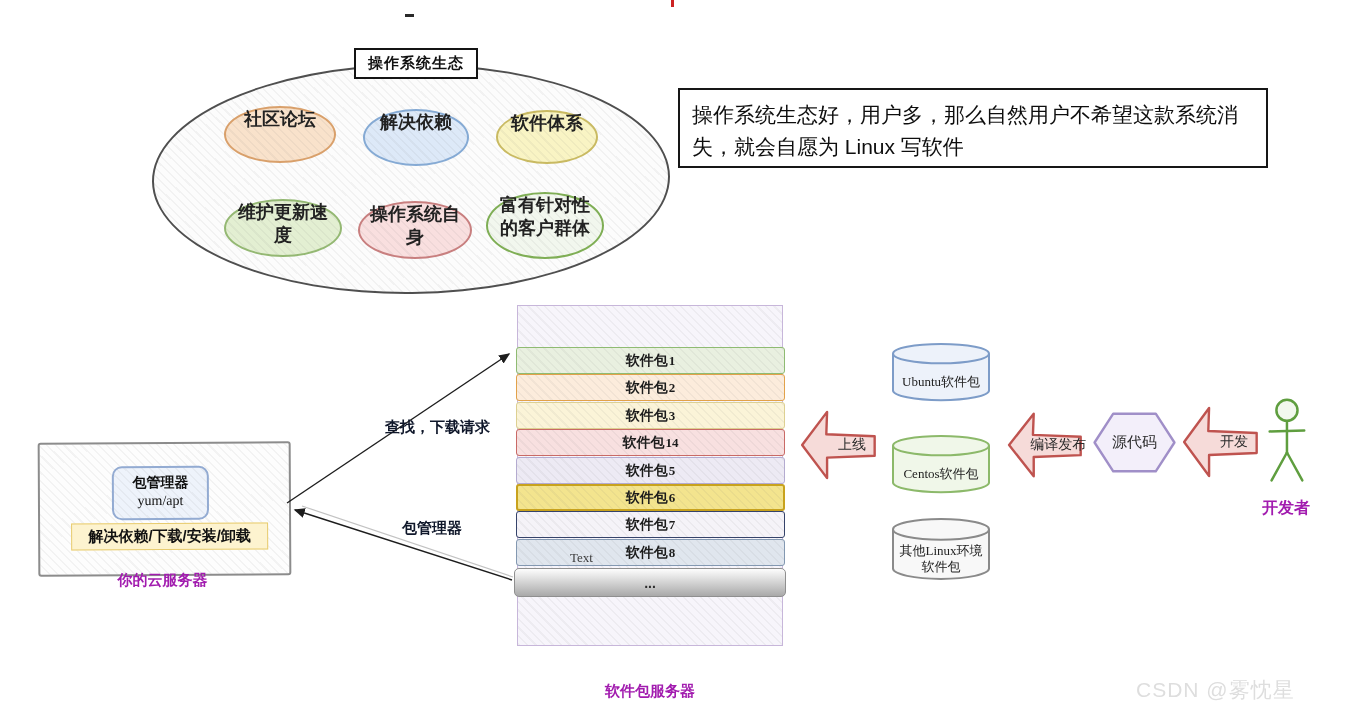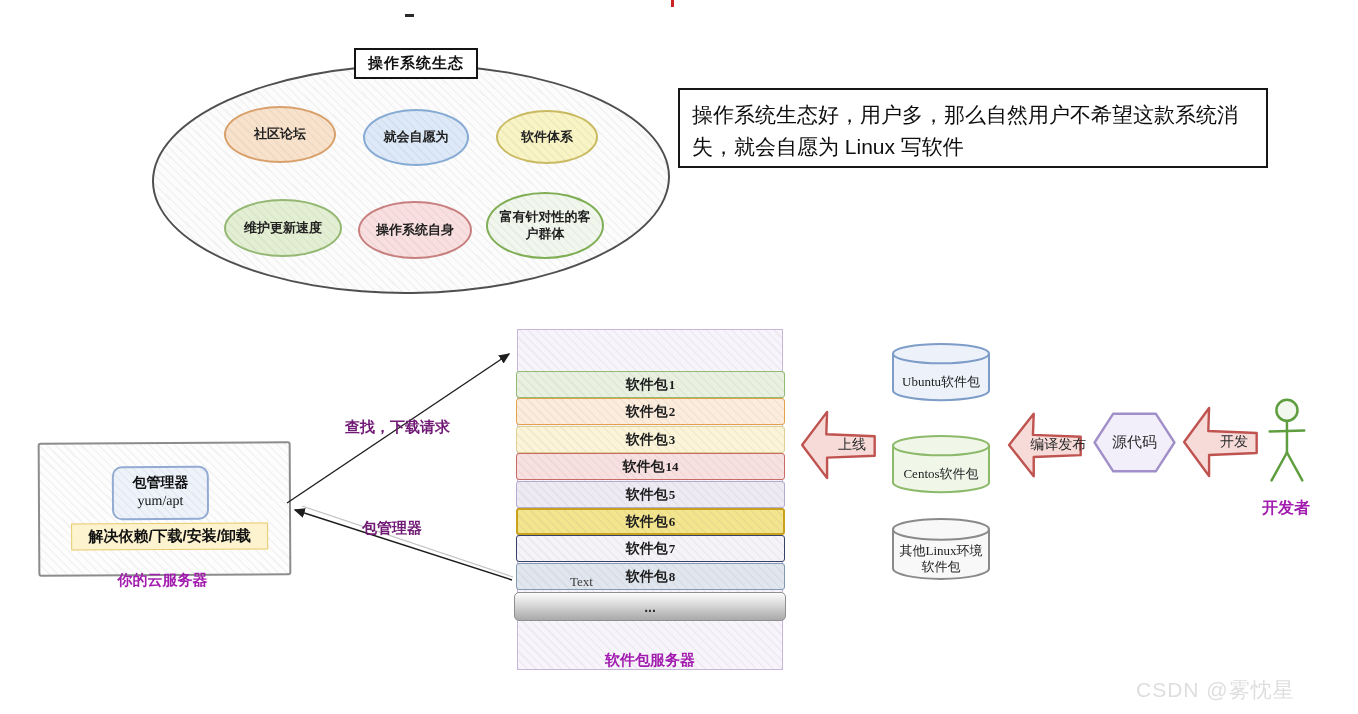--- a/index.html
+++ b/index.html
@@ -4,40 +4,40 @@
 <style>
   html,body{margin:0;padding:0;background:#fff;}
   .stage{position:relative;width:1358px;height:714px;background:#ffffff;
          font-family:"Liberation Sans",sans-serif;overflow:hidden;color:#111;}
   .abs{position:absolute;}
   .group{position:absolute;left:0;top:0;width:0;height:0;}
   .hatch{background-image:repeating-linear-gradient(45deg,rgba(110,110,110,0.07) 0 1.5px,transparent 1.5px 6px);}
   .eco-ellipse{border:2px solid #4f4f4f;border-radius:50%;background-color:#fcfcfc;transform:rotate(-0.6deg);}
   .eco-title{border:2.5px solid #141414;background:#fff;font-weight:bold;font-size:15px;
              display:flex;align-items:center;justify-content:center;letter-spacing:1px;}
-  .bubble{position:absolute;border:2px solid;border-radius:50%;display:flex;align-items:center;justify-content:center;
-          text-align:center;font-weight:bold;font-size:13px;color:#222;line-height:1.25;padding:0 8px;box-sizing:border-box;}
+  .bubble{position:absolute;border:2px solid;border-radius:50%;display:flex;justify-content:center;
+          text-align:center;font-weight:bold;font-size:18px;color:#222;line-height:1.25;padding:0 8px;box-sizing:border-box;}
   .note{border:2px solid #161616;font-size:21px;line-height:1.5;padding:9px 12px;color:#0e0e0e;box-sizing:border-box;}
   .cloud{border:2px solid #8c8c8c;background-color:#fdfdfd;border-radius:3px;transform:rotate(-0.3deg);}
   .mgr{position:absolute;border:2px solid #93abd2;border-radius:10px;background-color:#eef3fb;text-align:center;font-size:14px;box-sizing:border-box;}
   .mgr .t{font-weight:bold;display:block;margin-top:6px;}
   .mgr .s{font-family:"Liberation Serif",serif;display:block;margin-top:1px;}
   .actions{position:absolute;border:1.5px solid #e7cb6f;background:#fdf3cf;font-weight:bold;font-size:15px;
            display:flex;align-items:center;justify-content:center;box-sizing:border-box;}
   .caption{font-weight:bold;font-size:15px;color:#a21caf;text-align:center;}
   .stack{border:1.5px solid #c7b6da;background-color:#f7f5fb;box-sizing:border-box;}
   .pkg-row{position:absolute;left:-2px;width:269px;height:27px;border:1.6px solid;border-radius:3px;
            display:flex;align-items:center;justify-content:center;gap:1px;font-weight:bold;font-size:14px;
            color:#1c1c1c;box-sizing:border-box;}
   .pkg-row .num{font-family:"Liberation Serif",serif;font-size:13px;font-weight:bold;}
   .textnote{position:absolute;font-family:"Liberation Serif",serif;font-size:13px;color:#3c3c3c;}
   .morebar{position:absolute;border:1px solid #8f8f8f;border-radius:5px;background:linear-gradient(#fdfdfd,#a9a9a9);
            display:flex;align-items:center;justify-content:center;font-weight:bold;color:#2e2e2e;font-size:14px;box-sizing:border-box;}
   .overlay{position:absolute;inset:0;pointer-events:none;}
-  .flowlabel{position:absolute;font-weight:bold;font-size:15px;color:#701a75;white-space:nowrap;}
+  .flowlabel{position:absolute;font-weight:bold;font-size:15px;color:#0f172a;white-space:nowrap;margin-left:40px;}
   .block-arrow{position:absolute;}
   .block-arrow svg{position:absolute;inset:0;width:100%;height:100%;overflow:visible;}
   .block-arrow .lbl{position:absolute;left:32%;right:-4%;top:0;bottom:0;display:flex;align-items:center;justify-content:center;
                     font-size:14px;color:#2a2a2a;white-space:nowrap;text-align:center;}
   .repo{position:absolute;}
   .repo svg{position:absolute;inset:0;width:100%;height:100%;overflow:visible;}
   .repo .lbl{position:absolute;left:2px;right:2px;top:20px;bottom:2px;display:flex;align-items:center;justify-content:center;
              text-align:center;font-family:"Liberation Serif",serif;font-size:13px;color:#222;line-height:1.2;}
   .hexa{position:absolute;}
   .hexa svg{position:absolute;inset:0;width:100%;height:100%;}
@@ -57,21 +57,21 @@
   <div class="abs eco-ellipse hatch" style="left:152px;top:64px;width:514px;height:226px;"></div>
   <div class="dash" style="left:405px;top:14px;width:9px;height:3px;"></div>
   <div class="abs eco-title" style="left:354px;top:48px;width:120px;height:27px;">
     <span>操作系统生态</span>
   </div>
   <div class="group">
       <div class="bubble hatch" style="left: 224px; top: 106px; width: 112px; height: 57px; background-color: rgb(249, 226, 203); border-color: rgb(217, 160, 107);">
         <span>社区论坛</span>
       </div>
       <div class="bubble hatch" style="left: 363px; top: 109px; width: 106px; height: 57px; background-color: rgb(221, 233, 248); border-color: rgb(133, 170, 212);">
-        <span>就会自愿为</span>
+        <span>解决依赖</span>
       </div>
       <div class="bubble hatch" style="left: 496px; top: 110px; width: 102px; height: 54px; background-color: rgb(249, 244, 196); border-color: rgb(201, 186, 98);">
         <span>软件体系</span>
       </div>
       <div class="bubble hatch" style="left: 224px; top: 199px; width: 118px; height: 58px; background-color: rgb(227, 239, 210); border-color: rgb(148, 184, 115);">
         <span>维护更新速度</span>
       </div>
       <div class="bubble hatch" style="left: 358px; top: 201px; width: 114px; height: 58px; background-color: rgb(249, 223, 223); border-color: rgb(200, 127, 127);">
         <span>操作系统自身</span>
       </div>
@@ -88,21 +88,21 @@
     <div class="mgr hatch" style="left:72px;top:22px;width:97px;height:54px;">
       <span class="t">包管理器</span>
       <span class="s">yum/apt</span>
     </div>
     <div class="actions" style="left:31px;top:79px;width:197px;height:27px;">
       <span>解决依赖/下载/安装/卸载</span>
     </div>
   </div>
   <div class="abs caption" style="left:38px;top:571px;width:249px;">你的云服务器</div>
 
-  <div class="abs stack hatch" style="left:517px;top:305px;width:266px;height:341px;margin-top:24px;">
+  <div class="abs stack hatch" style="left:517px;top:305px;width:266px;height:341px;">
     <div class="group">
         <div class="pkg-row hatch" style="top: 41px; background-color: rgb(233, 240, 224); border-color: rgb(143, 187, 114);">
           <span>软件包</span>
           <span class="num">1</span>
         </div>
         <div class="pkg-row hatch" style="top: 68px; background-color: rgb(252, 236, 220); border-color: rgb(226, 162, 74);">
           <span>软件包</span>
           <span class="num">2</span>
         </div>
         <div class="pkg-row hatch" style="top: 96px; background-color: rgb(251, 244, 216); border-color: rgb(221, 208, 146);">
@@ -128,21 +128,21 @@
         <div class="pkg-row hatch" style="top: 233px; background-color: rgb(224, 230, 238); border-color: rgb(131, 152, 177);">
           <span>软件包</span>
           <span class="num">8</span>
         </div>
       </div>
     <div class="textnote" style="left:52px;top:244px;">Text</div>
     <div class="morebar" style="left:-4px;top:262px;width:272px;height:29px;">
       <span>...</span>
     </div>
   </div>
-  <div class="abs caption" style="left:517px;top:651px;width:266px;">软件包服务器</div>
+  <div class="abs caption" style="left:517px;top:682px;width:266px;">软件包服务器</div>
 
   <svg class="overlay" viewBox="0 0 1358 714">
     <defs>
       <marker id="ah" orient="auto" markerWidth="10" markerHeight="8" refX="7" refY="3.5">
         <path d="M0,0 L8,3.5 L0,7 Z" fill="#1d1d1d"></path>
       </marker>
     </defs>
     <line x1="287" y1="503" x2="509" y2="354" stroke="#1d1d1d" stroke-width="1.4" marker-end="url(#ah)"></line>
     <line x1="513" y1="577" x2="302" y2="506" stroke="rgba(80,80,80,0.35)" stroke-width="1.2"></line>
     <line x1="512" y1="580" x2="295" y2="510" stroke="#1d1d1d" stroke-width="1.4" marker-end="url(#ah)"></line>

